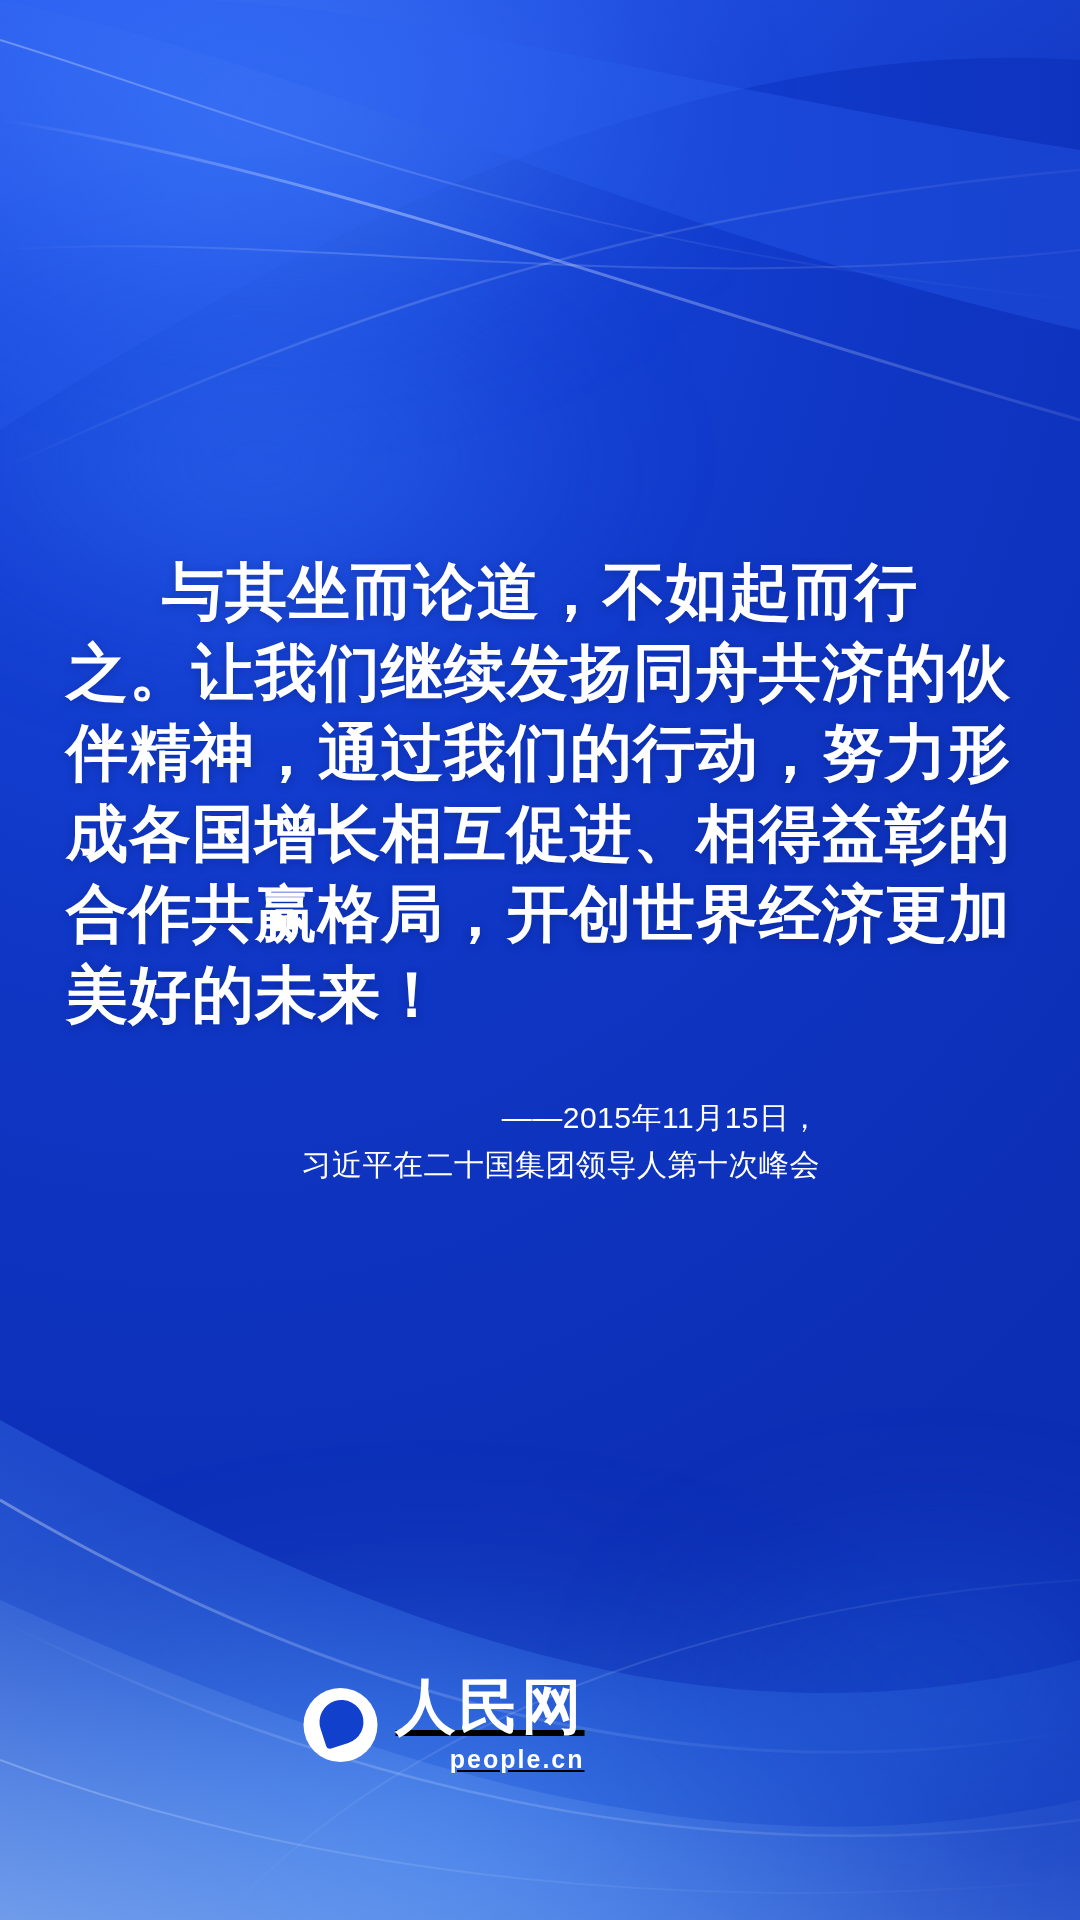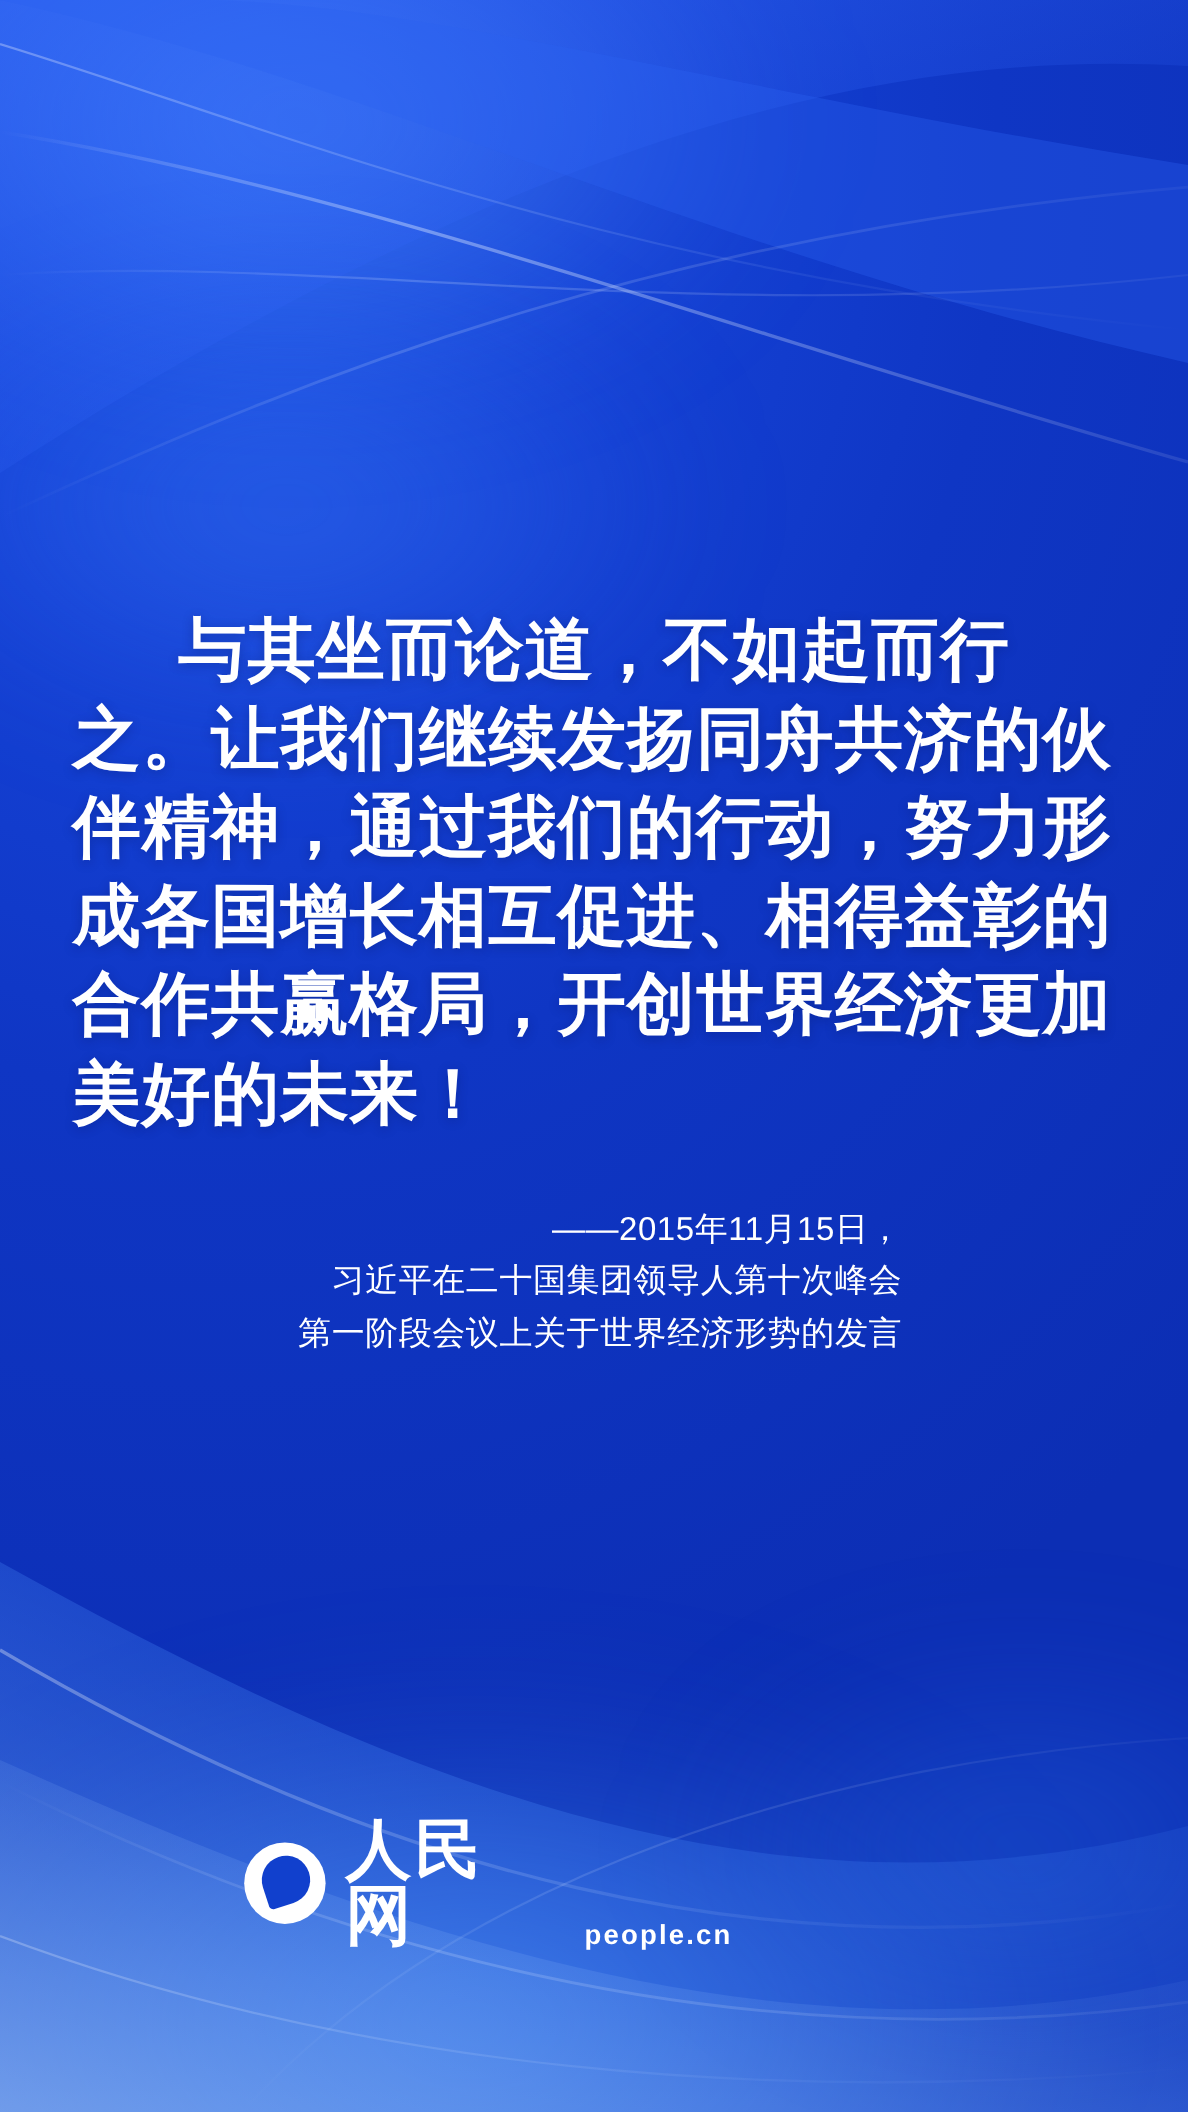--- a/index.html
+++ b/index.html
@@ -117,23 +117,24 @@
     left: 16px;
     top: 12px;
     width: 44px;
     height: 44px;
     border-radius: 50% 50% 50% 4px;
     background: #1140cd;
     transform: rotate(-18deg);
   }
   .logo-text {
     display: flex;
-    flex-direction: row;
+    flex-direction: column;
     align-items: flex-start;
     line-height: 1;
+    text-decoration: underline;
   }
   .logo-cn {
     color: #ffffff;
     font-size: 60px;
     font-weight: 700;
     letter-spacing: 3px;
     font-family: "Liberation Serif", "DejaVu Serif", serif;
   }
   .logo-en {
     margin-top: 10px;
@@ -200,21 +201,20 @@
       <path d="M220,1920 C420,1700 760,1600 1080,1580" stroke="url(#lineLight)" stroke-width="2" fill="none" opacity="0.35"></path>
     </svg>
   </div>
 
   <div class="content">
     <div class="quote">与其坐而论道，不如起而行之。让我们继续发扬同舟共济的伙伴精神，通过我们的行动，努力形成各国增长相互促进、相得益彰的合作共赢格局，开创世界经济更加美好的未来！</div>
 
     <div class="attribution">
       <div>——2015年11月15日，</div>
       <div>习近平在二十国集团领导人第十次峰会</div>
-      <div>第一阶段会议上关于世界经济形势的发言</div>
     </div>
 
     <div class="logo">
       <div class="logo-mark"></div>
       <div class="logo-text">
         <span class="logo-cn">人民网</span>
         <span class="logo-en">people.cn</span>
       </div>
     </div>
   </div>

